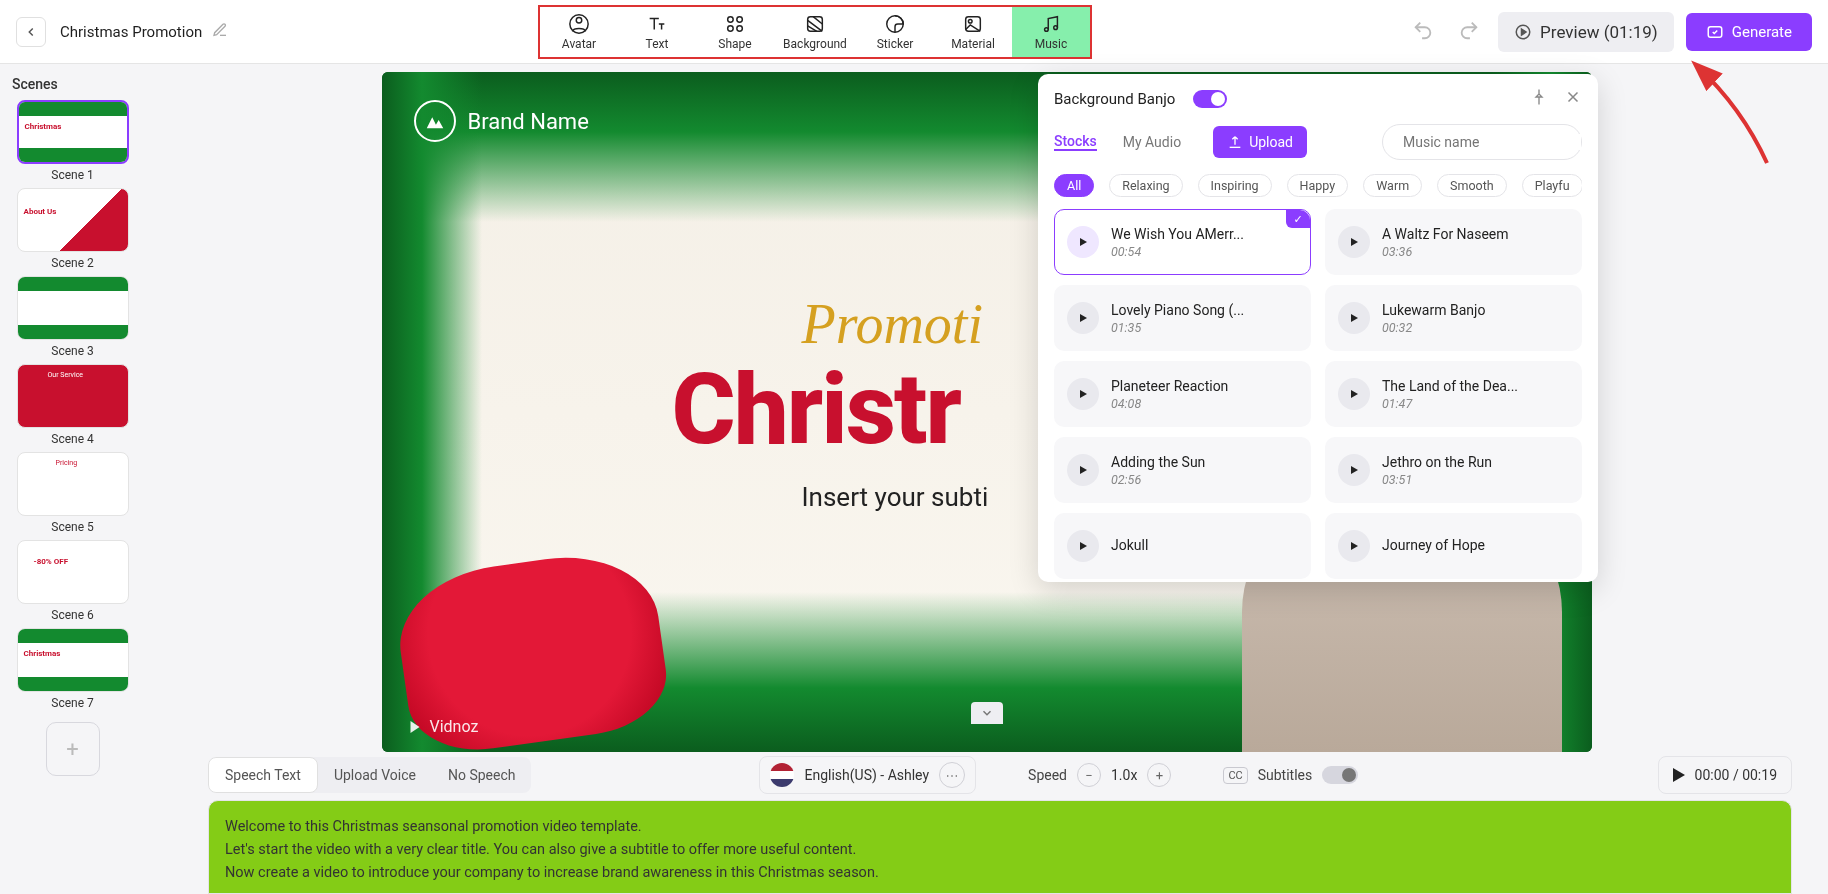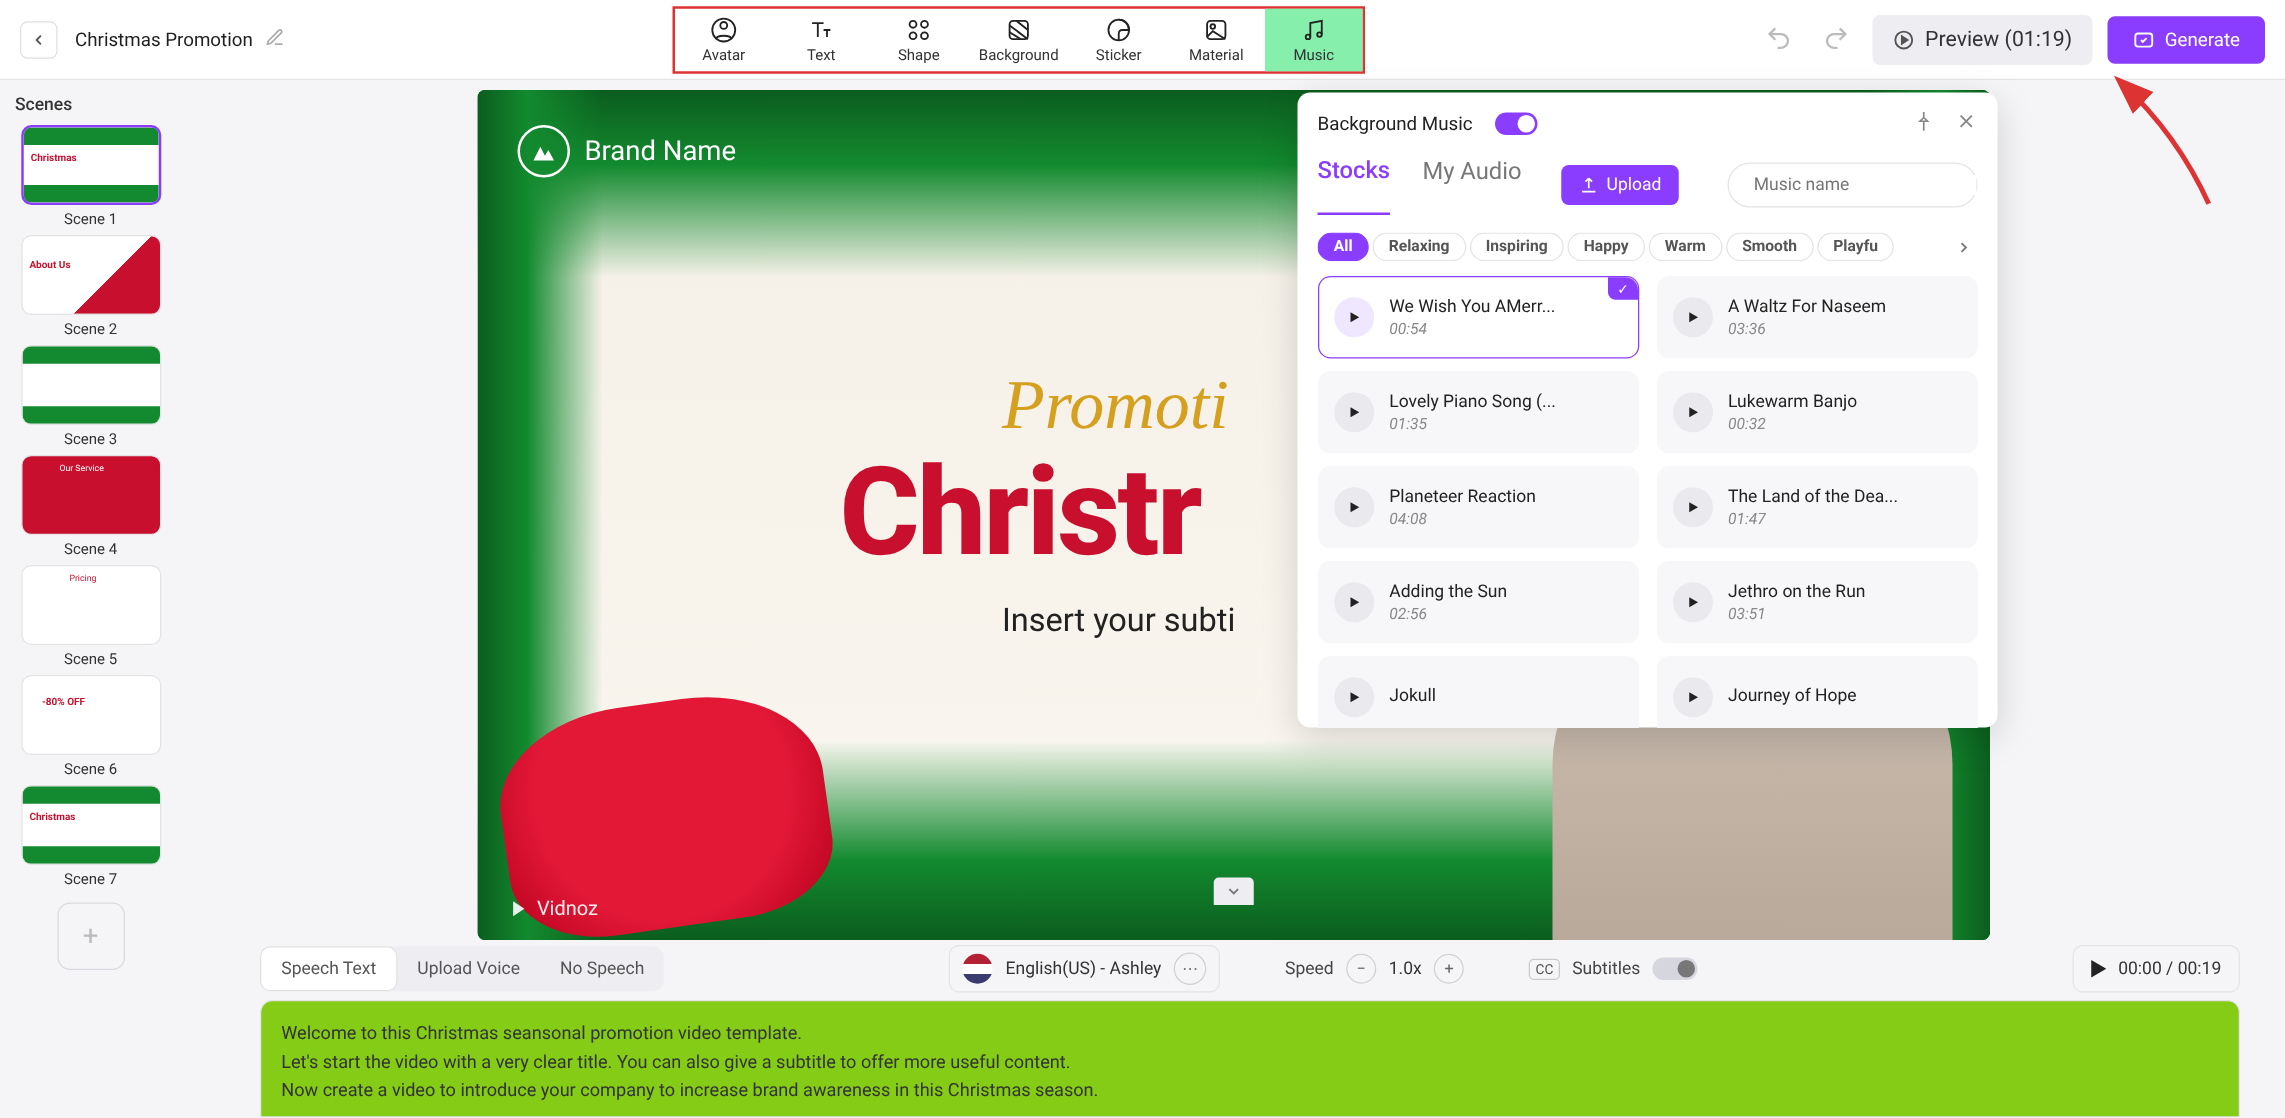--- a/index.html
+++ b/index.html
@@ -52,27 +52,27 @@
 
 .music-panel { position: absolute; right: 230px; top: 74px; width: 560px; height: 508px; background: #fff; border-radius: 10px; box-shadow: 0 8px 30px rgba(0,0,0,.15); padding: 14px 16px 0; display:flex; flex-direction:column; }
 .mp-head { display: flex; align-items: center; }
 .mp-title { font-size: 15px; color: #222; }
 .toggle { margin-left: 18px; width: 34px; height: 18px; background: #8b3dff; border-radius: 10px; position: relative; cursor:pointer; }
 .toggle::after { content:""; position:absolute; right:2px; top:2px; width:14px; height:14px; background:#fff; border-radius:50%; }
 .mp-head-right { margin-left:auto; display:flex; gap:16px; color:#888; }
 .mp-head-right span { cursor:pointer; }
 
 .mp-tabs { display:flex; align-items:center; margin-top:14px; gap:26px; }
-.mp-tab { font-size:19px; color:#777; padding-bottom:23px; cursor:pointer; }
+.mp-tab { font-size:14px; color:#777; padding-bottom:0; cursor:pointer; }
 .mp-tab.active { color:#8b3dff; border-bottom:2px solid #8b3dff; font-weight:500; }
 .upload-btn { margin-left:6px; background:#8b3dff; color:#fff; border:none; border-radius:6px; padding:8px 14px; font-size:14px; display:flex; align-items:center; gap:6px; cursor:pointer; }
 .music-search { margin-left:auto; width:200px; height:36px; border:1px solid #e4e4e8; border-radius:18px; display:flex; align-items:center; padding:0 12px; gap:8px; color:#aaa; }
 .music-search input { border:none; outline:none; flex:1; font-size:14px; color:#333; }
 
-.mp-cats { display:flex; gap:3px; margin-top:14px; align-items:flex-end; overflow:hidden;font-weight:bold; }
+.mp-cats { display:flex; gap:15px; margin-top:14px; align-items:flex-end; overflow:hidden; }
 .cat { border:1px solid #e4e4e8; border-radius:12px; padding:3px 12px; font-size:12.5px; color:#555; cursor:pointer; white-space:nowrap; }
 .cat.active { background:#8b3dff; color:#fff; border-color:#8b3dff; }
 .cats-more { margin-left:auto; color:#888; cursor:pointer; padding:0 4px; }
 
 .track-grid { margin-top:12px; display:grid; grid-template-columns: 1fr 1fr; gap:10px 14px; overflow-y:auto; flex:1; padding-bottom:8px;}
 .track { background:#f7f7f9; border:1px solid transparent; border-radius:10px; height:66px; display:flex; align-items:center; padding:0 12px; gap:12px; cursor:pointer; position:relative; }
 .track.selected { background:#fff; border:1px solid #8b3dff; }
 .track .play { width:32px; height:32px; border-radius:50%; background:#e9e9ee; display:flex; align-items:center; justify-content:center; }
 .track.selected .play { background:#efe7ff; }
 .track-info { display:flex; flex-direction:column; overflow:hidden; }
@@ -313,21 +313,21 @@
     <div class="canvas-expand">
       <svg width="14" height="14" viewBox="0 0 24 24" fill="none" stroke="#777" stroke-width="2.5">
           <polyline points="6 9 12 15 18 9"></polyline>
         </svg>
     </div>
   </div>
 </div>
 
 <div class="music-panel">
   <div class="mp-head">
-    <span class="mp-title">Background Music</span>
+    <span class="mp-title">Background Banjo</span>
     <span class="toggle"></span>
     <div class="mp-head-right">
       <span><svg width="18" height="18" viewBox="0 0 24 24" fill="none" stroke="#888" stroke-width="1.8">
             <path d="M12 2v6l4 4H8l4-4z"></path>
             <path d="M12 12v10"></path>
           </svg></span>
       <span><svg width="18" height="18" viewBox="0 0 24 24" fill="none" stroke="#888" stroke-width="2">
             <path d="M6 6l12 12M18 6 6 18"></path>
           </svg></span>
     </div>

